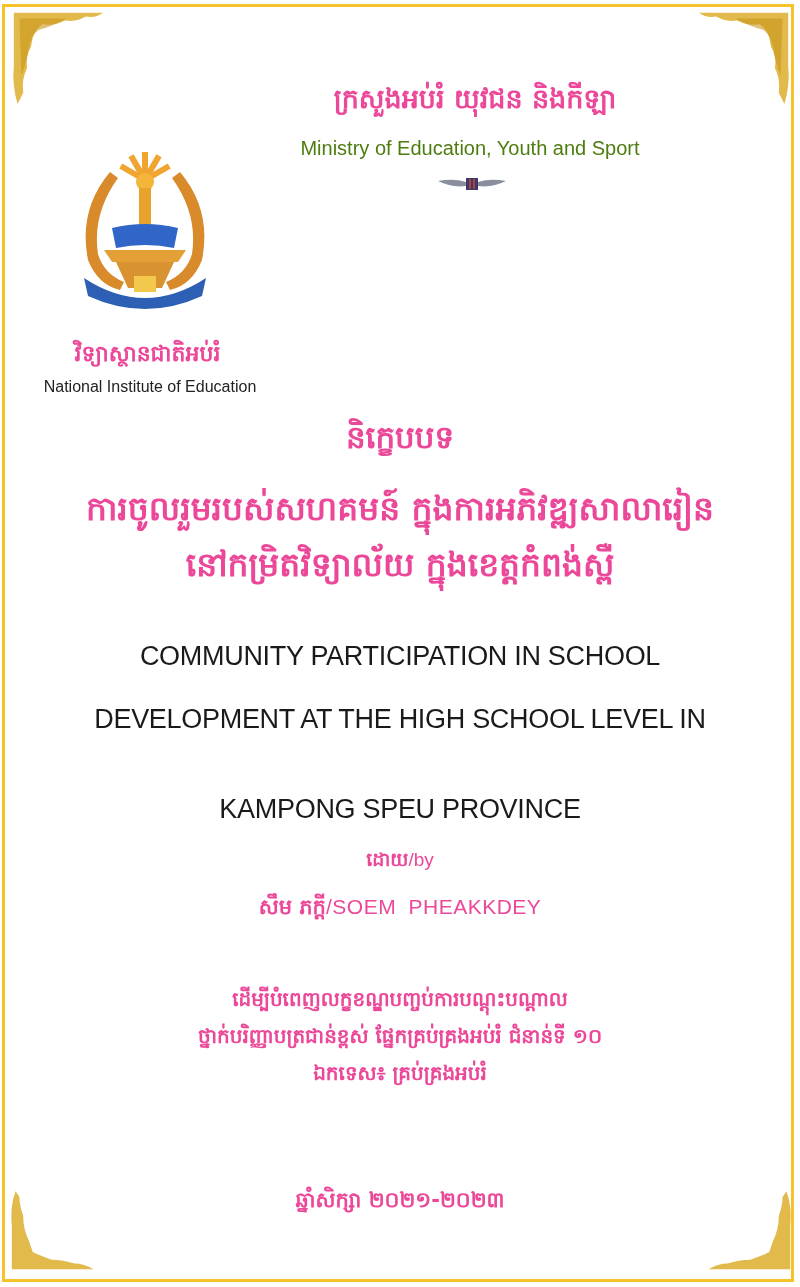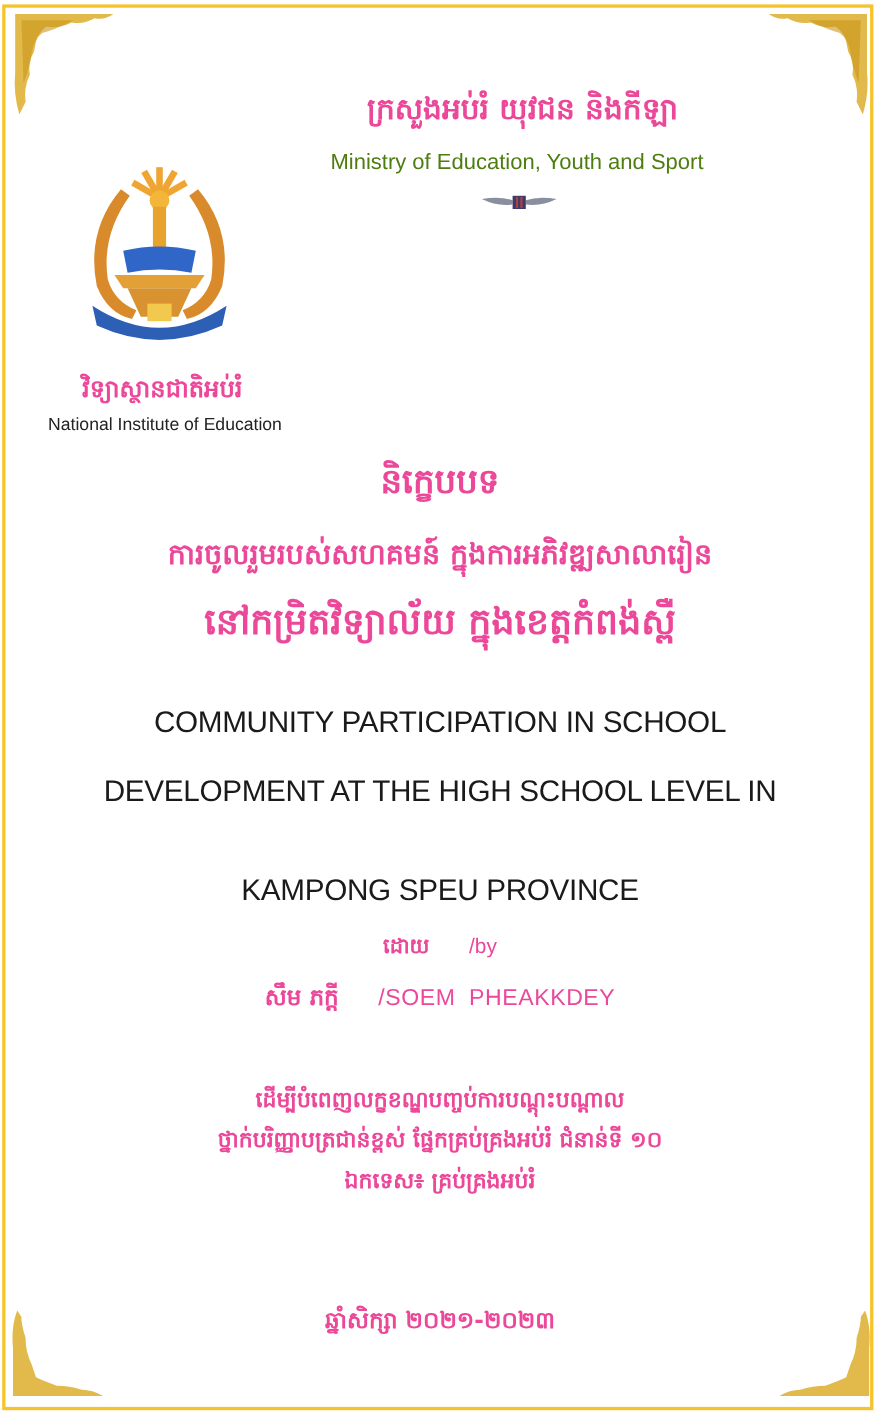--- a/index.html
+++ b/index.html
@@ -23,30 +23,30 @@
 
   .ministry-kh { top: 82px; left: 265px; width: 420px; font-size: 27px; }
   .ministry-en { top: 137px; left: 265px; width: 410px; font-size: 20px; color: #4d7c0f; }
   .divider { position: absolute; top: 176px; left: 436px; width: 72px; height: 16px; }
 
   .emblem { position: absolute; left: 70px; top: 150px; width: 150px; height: 160px; }
   .inst-kh { position: absolute; top: 340px; left: 20px; width: 255px; text-align: center; font-size: 22px; }
   .inst-en { position: absolute; top: 378px; left: 10px; width: 280px; text-align: center; font-size: 16px; color: #222; }
 
   .type-kh { top: 418px; font-size: 31px; text-align: center; }
-  .title-kh-1 { top: 488px; font-size: 26px; }
+  .title-kh-1 { top: 488px; font-size: 33px; }
   .title-kh-2 { top: 544px; font-size: 33px; }
 
   .title-en { font-size: 27px; color: #1a1a1a; letter-spacing: -0.3px; }
   .t1 { top: 641px; }
   .t2 { top: 704px; }
   .t3 { top: 794px; }
 
   .by { top: 847px; font-size: 19px; }
-  .by .en, .author .en { font-weight: normal; font-family: "Liberation Sans", sans-serif; padding-left: 36px; }
+  .by .en, .author .en { font-weight: normal; font-family: "Liberation Sans", sans-serif; }
   .author { top: 893px; font-size: 21px; }
   .author .en { letter-spacing: 0.5px; word-spacing: 6px; }
 
   .purpose { font-size: 20px; }
   .p1 { top: 986px; }
   .p2 { top: 1023px; }
   .p3 { top: 1060px; }
 
   .year { top: 1186px; font-size: 21px; }
 </style>

